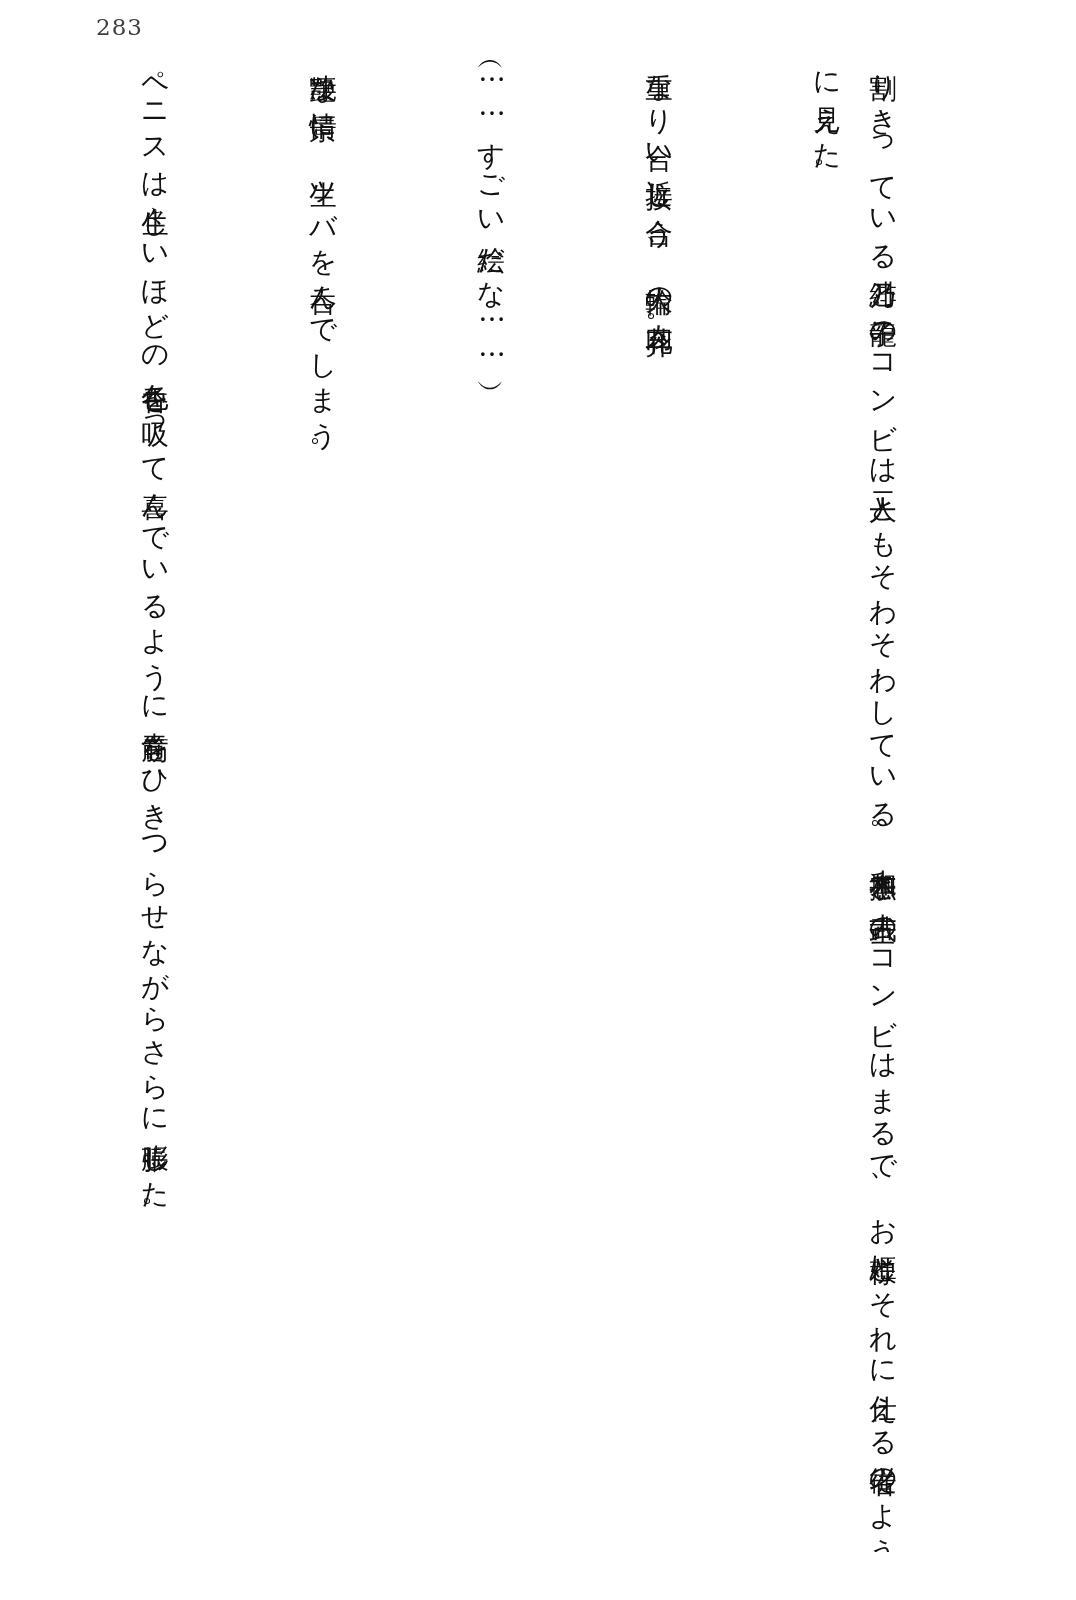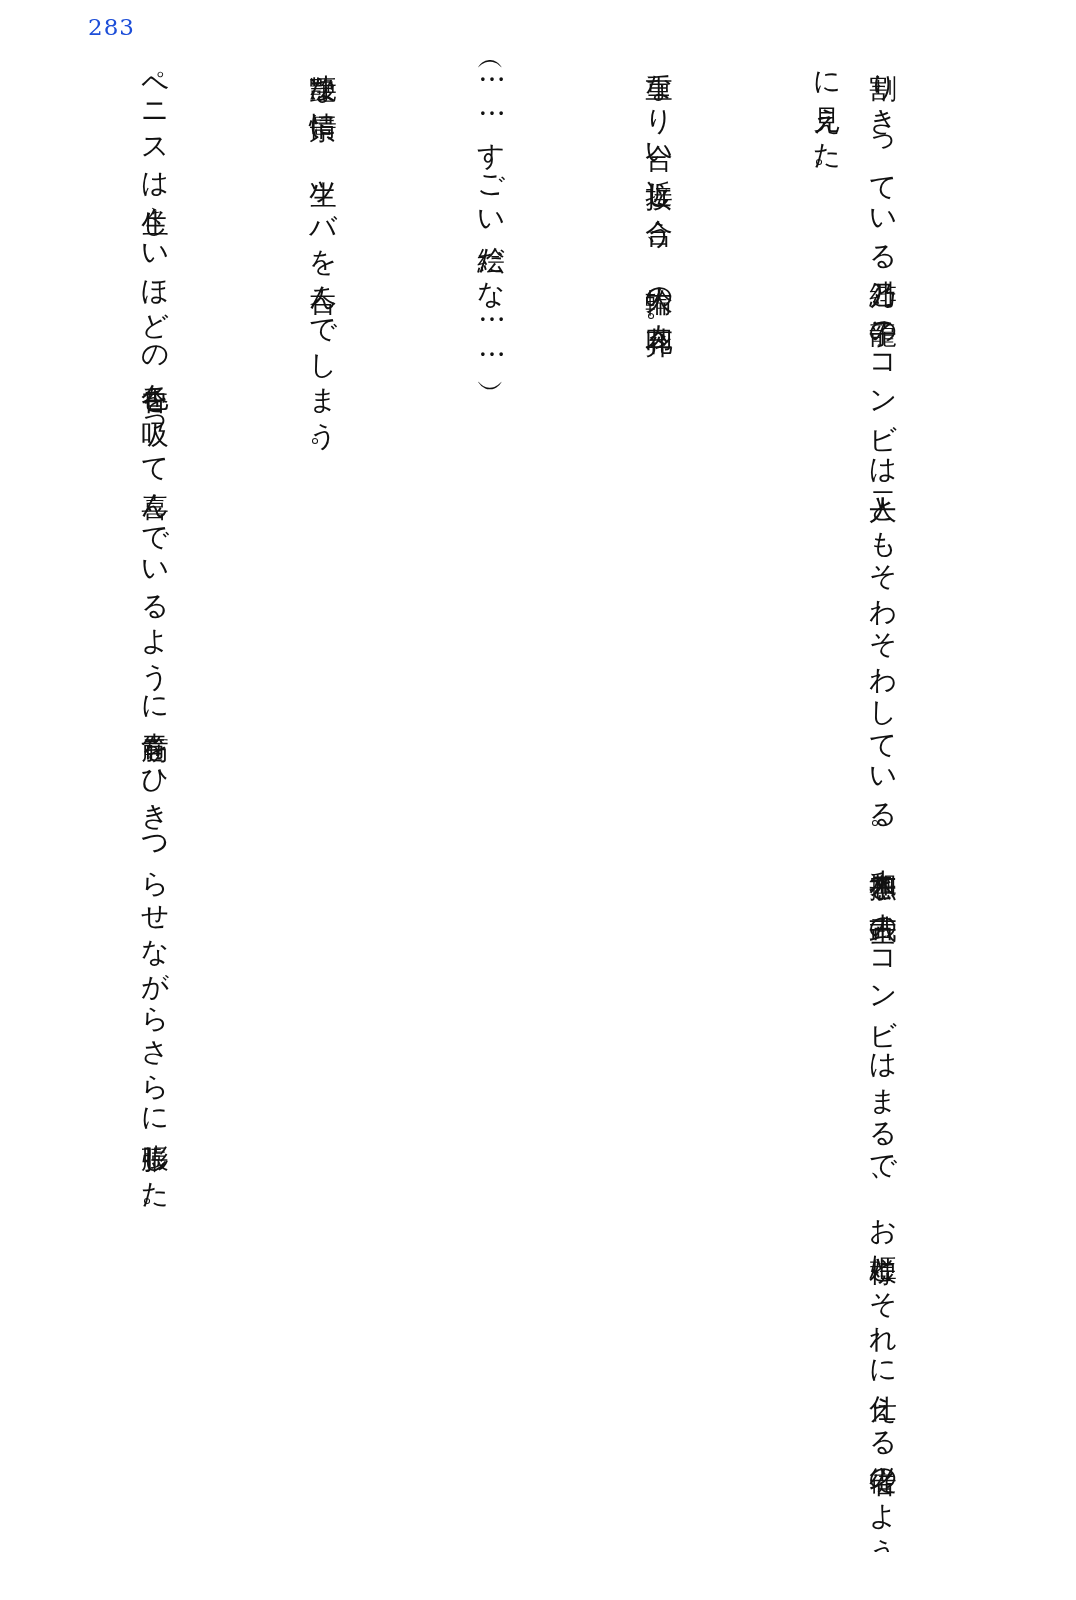--- a/index.html
+++ b/index.html
@@ -17,24 +17,24 @@
   .page {
     position: relative;
     width: 1076px;
     height: 1600px;
     background: #ffffff;
     box-sizing: border-box;
   }
   .page-number {
     position: absolute;
     top: 14px;
-    left: 88px;
+    left: 96px;
     font-size: 23px;
     font-family: "DejaVu Serif", "Liberation Serif", serif;
-    color: #1d4ed8;
+    color: #404040;
     letter-spacing: 1px;
   }
   .text-body {
     position: absolute;
     top: 52px;
     right: 52px;
     height: 1500px;
     width: 1010px;
     writing-mode: vertical-rl;
     text-orientation: upright;

